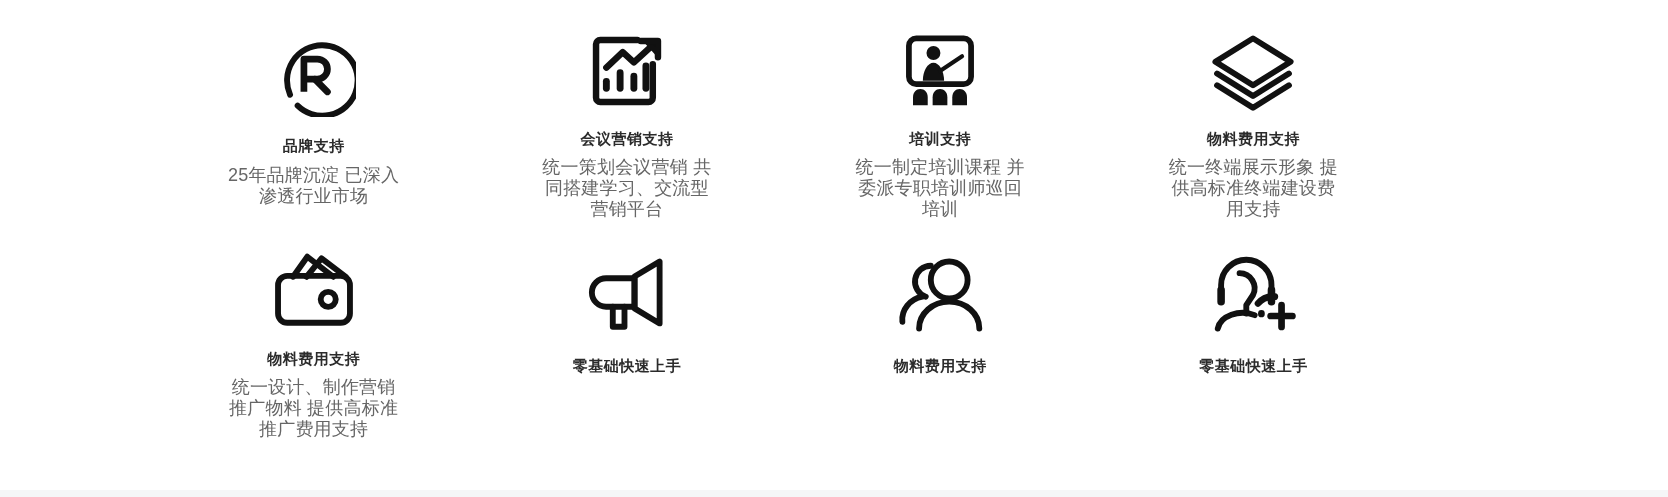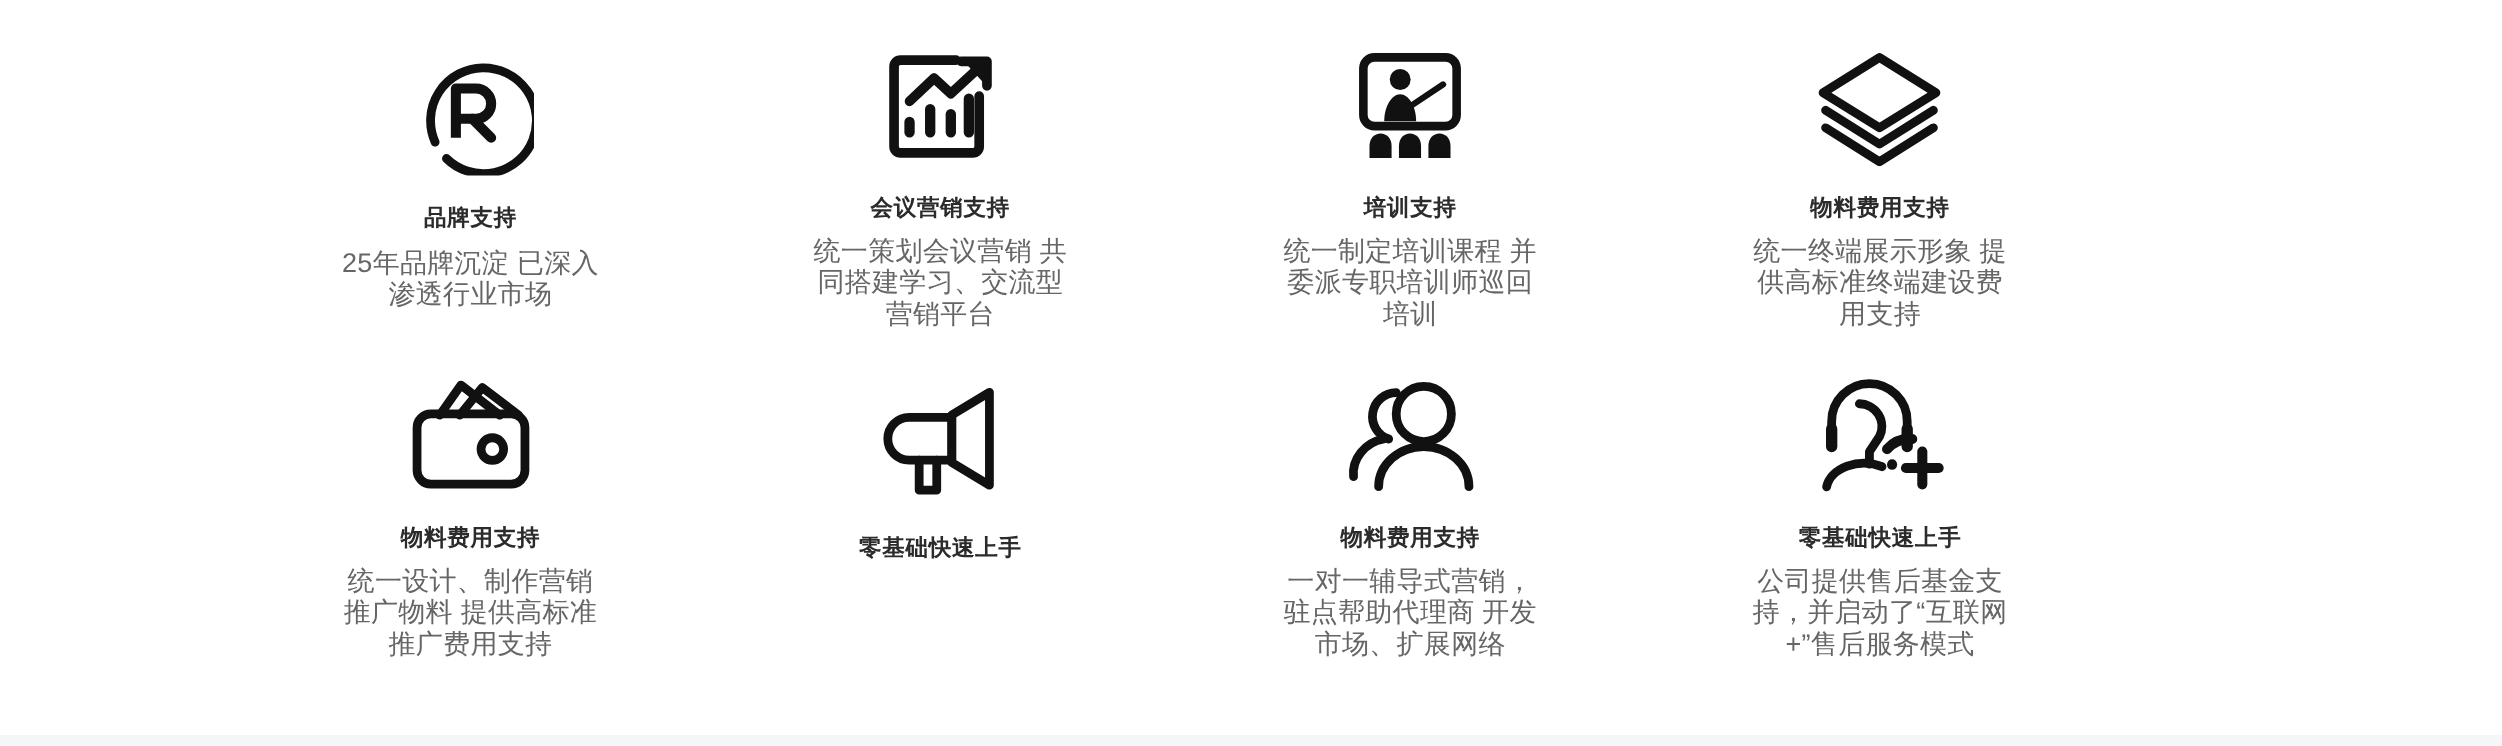--- a/index.html
+++ b/index.html
@@ -179,38 +179,35 @@
     <div class="feature-card">
       <div class="feature-icon">
         <svg width="92" height="82" viewBox="0 0 110 96" fill="none" stroke="#111111" stroke-width="7" stroke-linecap="round" stroke-linejoin="round">
           <circle cx="66" cy="30" r="22"></circle>
           <path d="M30 88 a36 32 0 0 1 72 0"></path>
           <path d="M44 13 a19 19 0 0 0 -6 37"></path>
           <path d="M10 80 a30 28 0 0 1 24 -30"></path>
         </svg>
       </div>
       <div class="feature-title">物料费用支持</div>
-      <div class="feature-desc">一对一辅导式营销，驻点帮助代理商
-开发市场、扩展网络</div>
     </div>
 
     <div class="feature-card">
       <div class="feature-icon">
         <svg width="94" height="84" viewBox="0 0 112 100" fill="none" stroke="#111111" stroke-width="7" stroke-linecap="round" stroke-linejoin="round">
           <path d="M18 50 V38 a30 30 0 0 1 60 0 V50"></path>
           <path d="M18 44 v14" stroke-width="9"></path>
           <path d="M78 44 v14" stroke-width="9"></path>
           <path d="M40 24 a18 18 0 0 1 16 26 L48 62 v10"></path>
           <path d="M14 90 a30 22 0 0 1 44 -16"></path>
           <path d="M62 60 a24 24 0 0 1 20 -8" stroke-width="8"></path>
           <path d="M66 72 v0.5" stroke-width="8"></path>
           <path d="M90 62 V88" stroke-width="8"></path>
           <path d="M77 75 H103" stroke-width="8"></path>
         </svg>
       </div>
       <div class="feature-title">零基础快速上手</div>
-      <div class="feature-desc">公司提供售后基金支持，并启动了“互联网+”售后服务模式</div>
     </div>
 
   </div>
 </div>
 
 <div class="section-divider"></div>
 
 </body></html>

